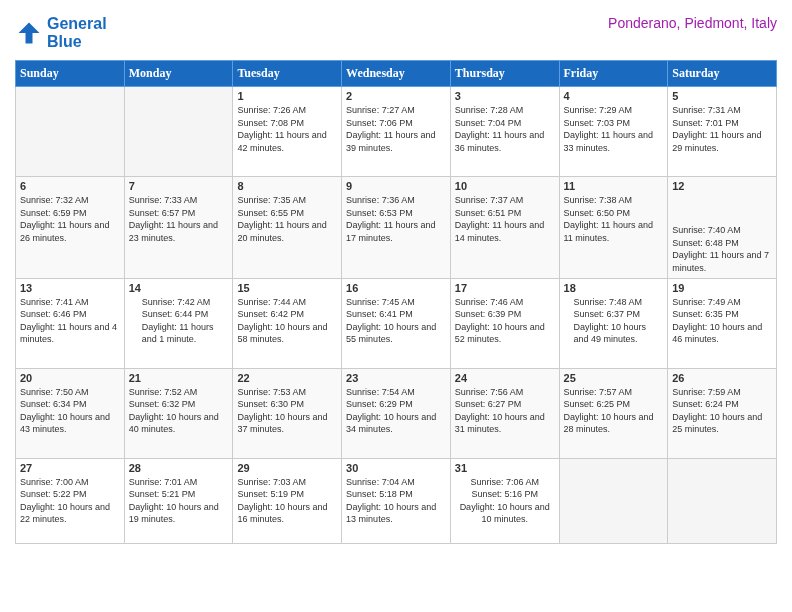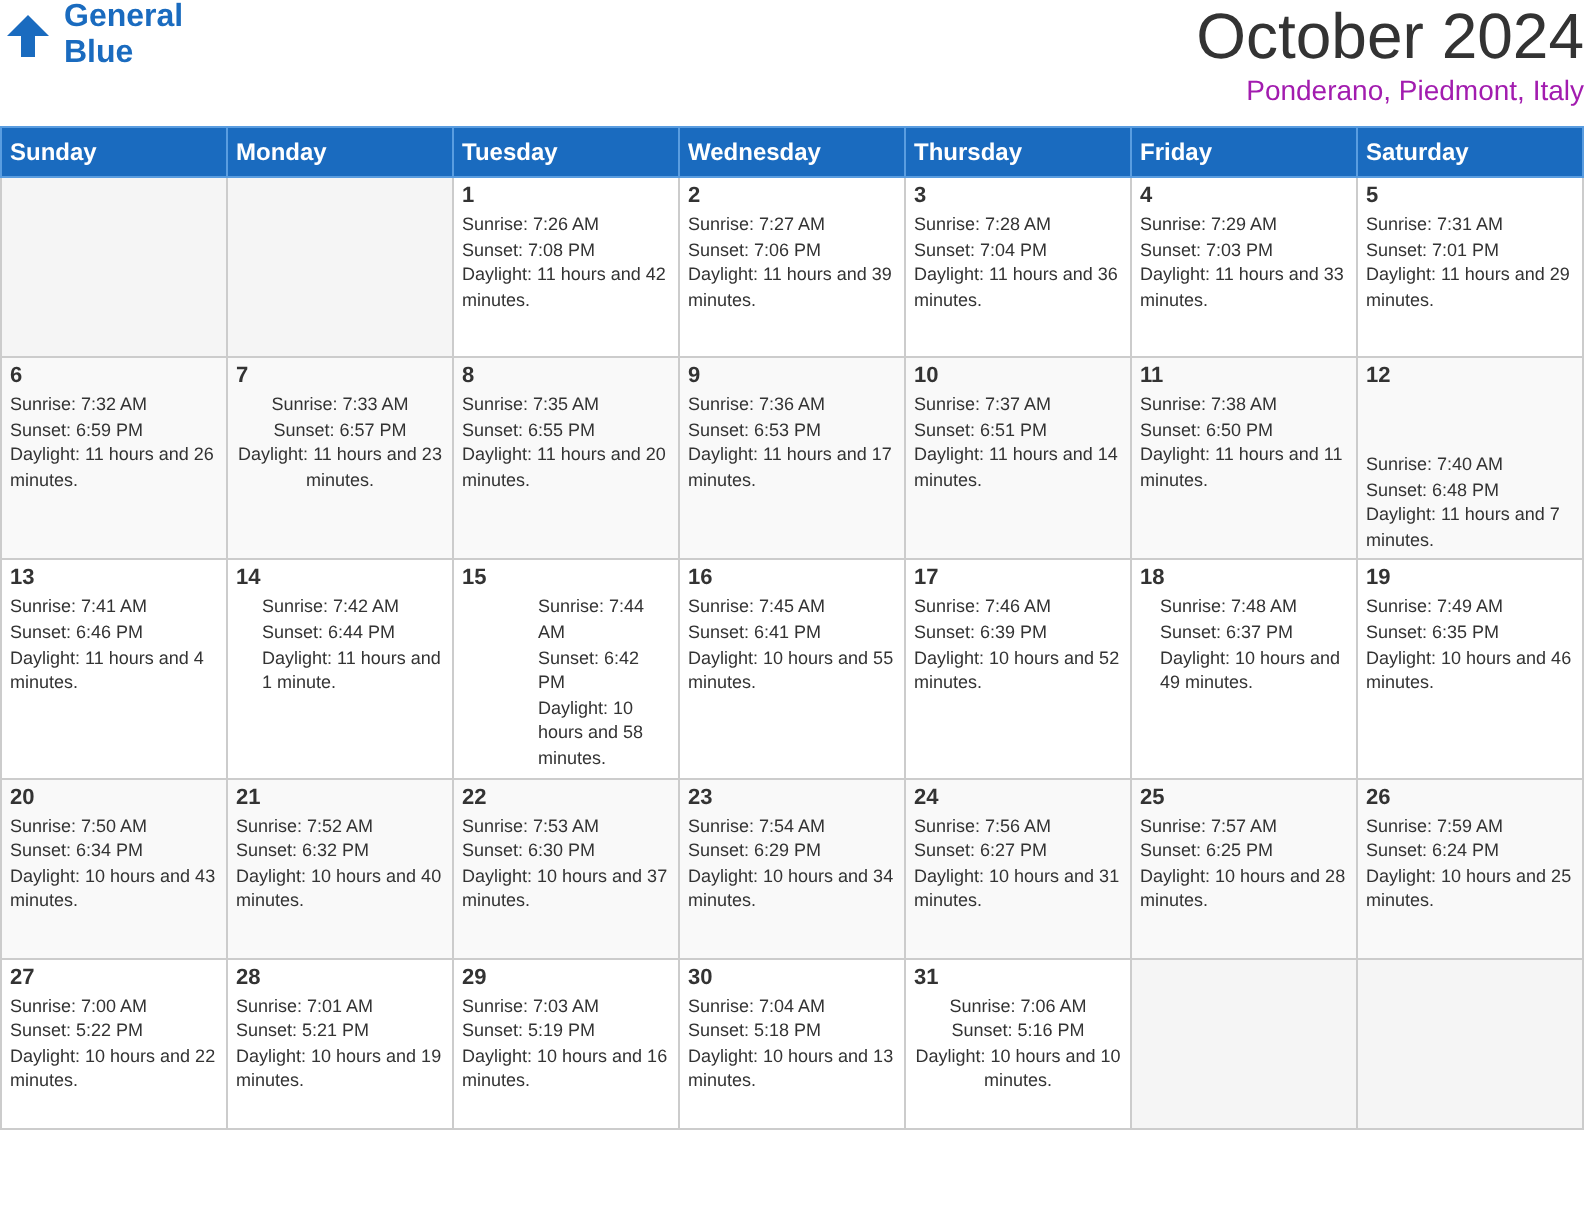--- a/index.html
+++ b/index.html
@@ -6,20 +6,21 @@
     body {
       font-family: Arial, sans-serif;
       background: #fff;
       width: 792px;
       height: 612px;
       overflow: hidden;
     }
     .page {
       width: 792px;
       height: 612px;
+      padding: 15px;
       display: flex;
       flex-direction: column;
     }
     .header {
       display: flex;
       justify-content: space-between;
       align-items: flex-start;
       margin-bottom: 10px;
     }
     .logo {
@@ -49,20 +50,21 @@
       table-layout: fixed;
     }
     thead tr th {
       background-color: #1a6bbf;
       color: #fff;
       font-size: 12px;
       font-weight: bold;
       padding: 5px 4px;
       border: 1px solid #5a9de0;
       text-align: left;
+      font-family: Liberation Serif, serif;
     }
     tbody tr td {
       border: 1px solid #ccc;
       vertical-align: top;
       padding: 3px 4px;
       font-size: 9.5px;
       color: #333;
       height: 90px;
       background: #fff;
     }
@@ -95,21 +97,20 @@
     <div class="logo">
       <svg class="logo-icon" viewBox="0 0 32 32" xmlns="http://www.w3.org/2000/svg">
         <polygon points="16,4 28,16 20,16 20,28 12,28 12,16 4,16" fill="#1a6bbf"></polygon>
       </svg>
       <div>
         <div style="font-size:16px;font-weight:bold;color:#1a6bbf;line-height:1.1">General</div>
         <div style="font-size:16px;font-weight:bold;color:#1a6bbf;line-height:1.1">Blue</div>
       </div>
     </div>
     <div class="title-block">
-      <div class="month-title">October 2024</div>
       <div class="location">Ponderano, Piedmont, Italy</div>
     </div>
   </div>
 
   <table>
     <thead>
       <tr>
       <th>Sunday</th>
           <th>Monday</th>
           <th>Tuesday</th>
@@ -156,21 +157,21 @@
         </tr>
         <tr>
           <td>
             <span class="day-num">6</span>
             <div class="day-info" style="white-space: pre-line;">Sunrise: 7:32 AM
 Sunset: 6:59 PM
 Daylight: 11 hours and 26 minutes.</div>
           </td>
           <td>
             <span class="day-num">7</span>
-            <div class="day-info" style="white-space: pre-line; text-align: center;">Sunrise: 7:33 AM
+            <div class="day-info" style="white-space: pre-line;">Sunrise: 7:33 AM
 Sunset: 6:57 PM
 Daylight: 11 hours and 23 minutes.</div>
           </td>
           <td>
             <span class="day-num">8</span>
             <div class="day-info" style="white-space: pre-line;">Sunrise: 7:35 AM
 Sunset: 6:55 PM
 Daylight: 11 hours and 20 minutes.</div>
           </td>
           <td>
@@ -206,21 +207,21 @@
 Daylight: 11 hours and 4 minutes.</div>
           </td>
           <td>
             <span class="day-num">14</span>
             <div class="day-info" style="white-space: pre-line; margin-left: 13px;">Sunrise: 7:42 AM
 Sunset: 6:44 PM
 Daylight: 11 hours and 1 minute.</div>
           </td>
           <td>
             <span class="day-num">15</span>
-            <div class="day-info" style="white-space: pre-line; margin-left: 38px;">Sunrise: 7:44 AM
+            <div class="day-info" style="white-space: pre-line;">Sunrise: 7:44 AM
 Sunset: 6:42 PM
 Daylight: 10 hours and 58 minutes.</div>
           </td>
           <td>
             <span class="day-num">16</span>
             <div class="day-info" style="white-space: pre-line;">Sunrise: 7:45 AM
 Sunset: 6:41 PM
 Daylight: 10 hours and 55 minutes.</div>
           </td>
           <td>

